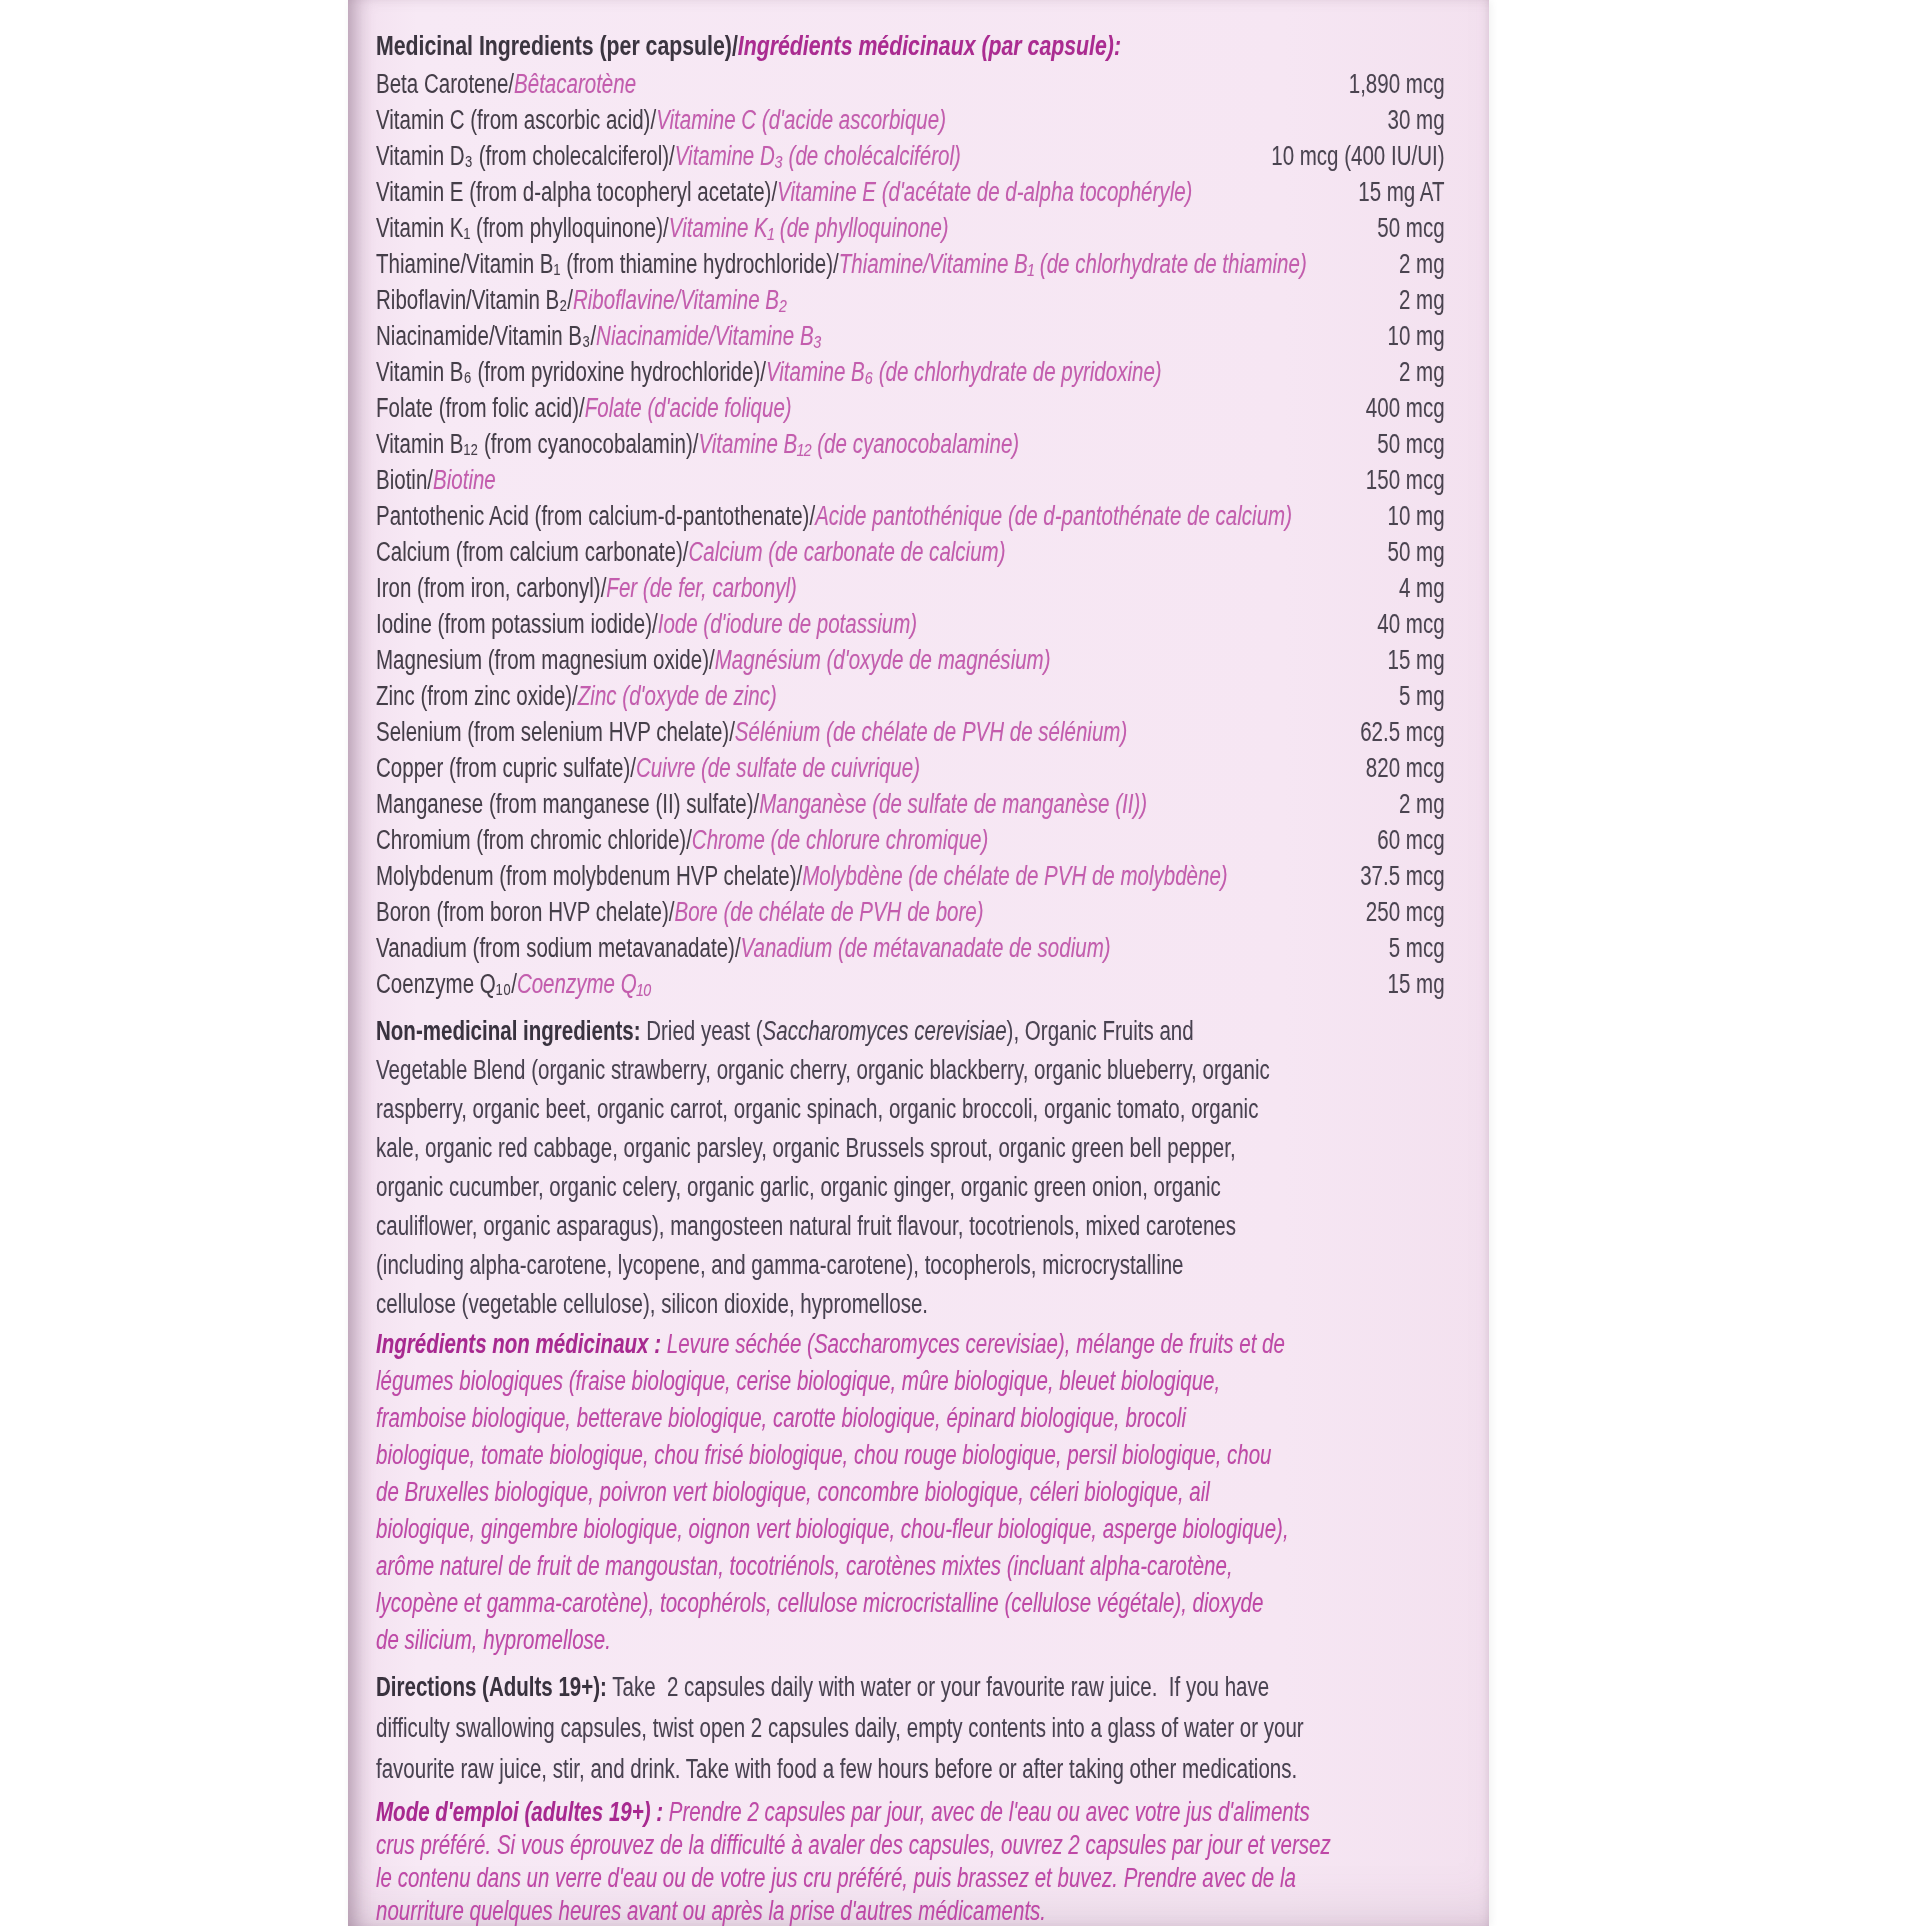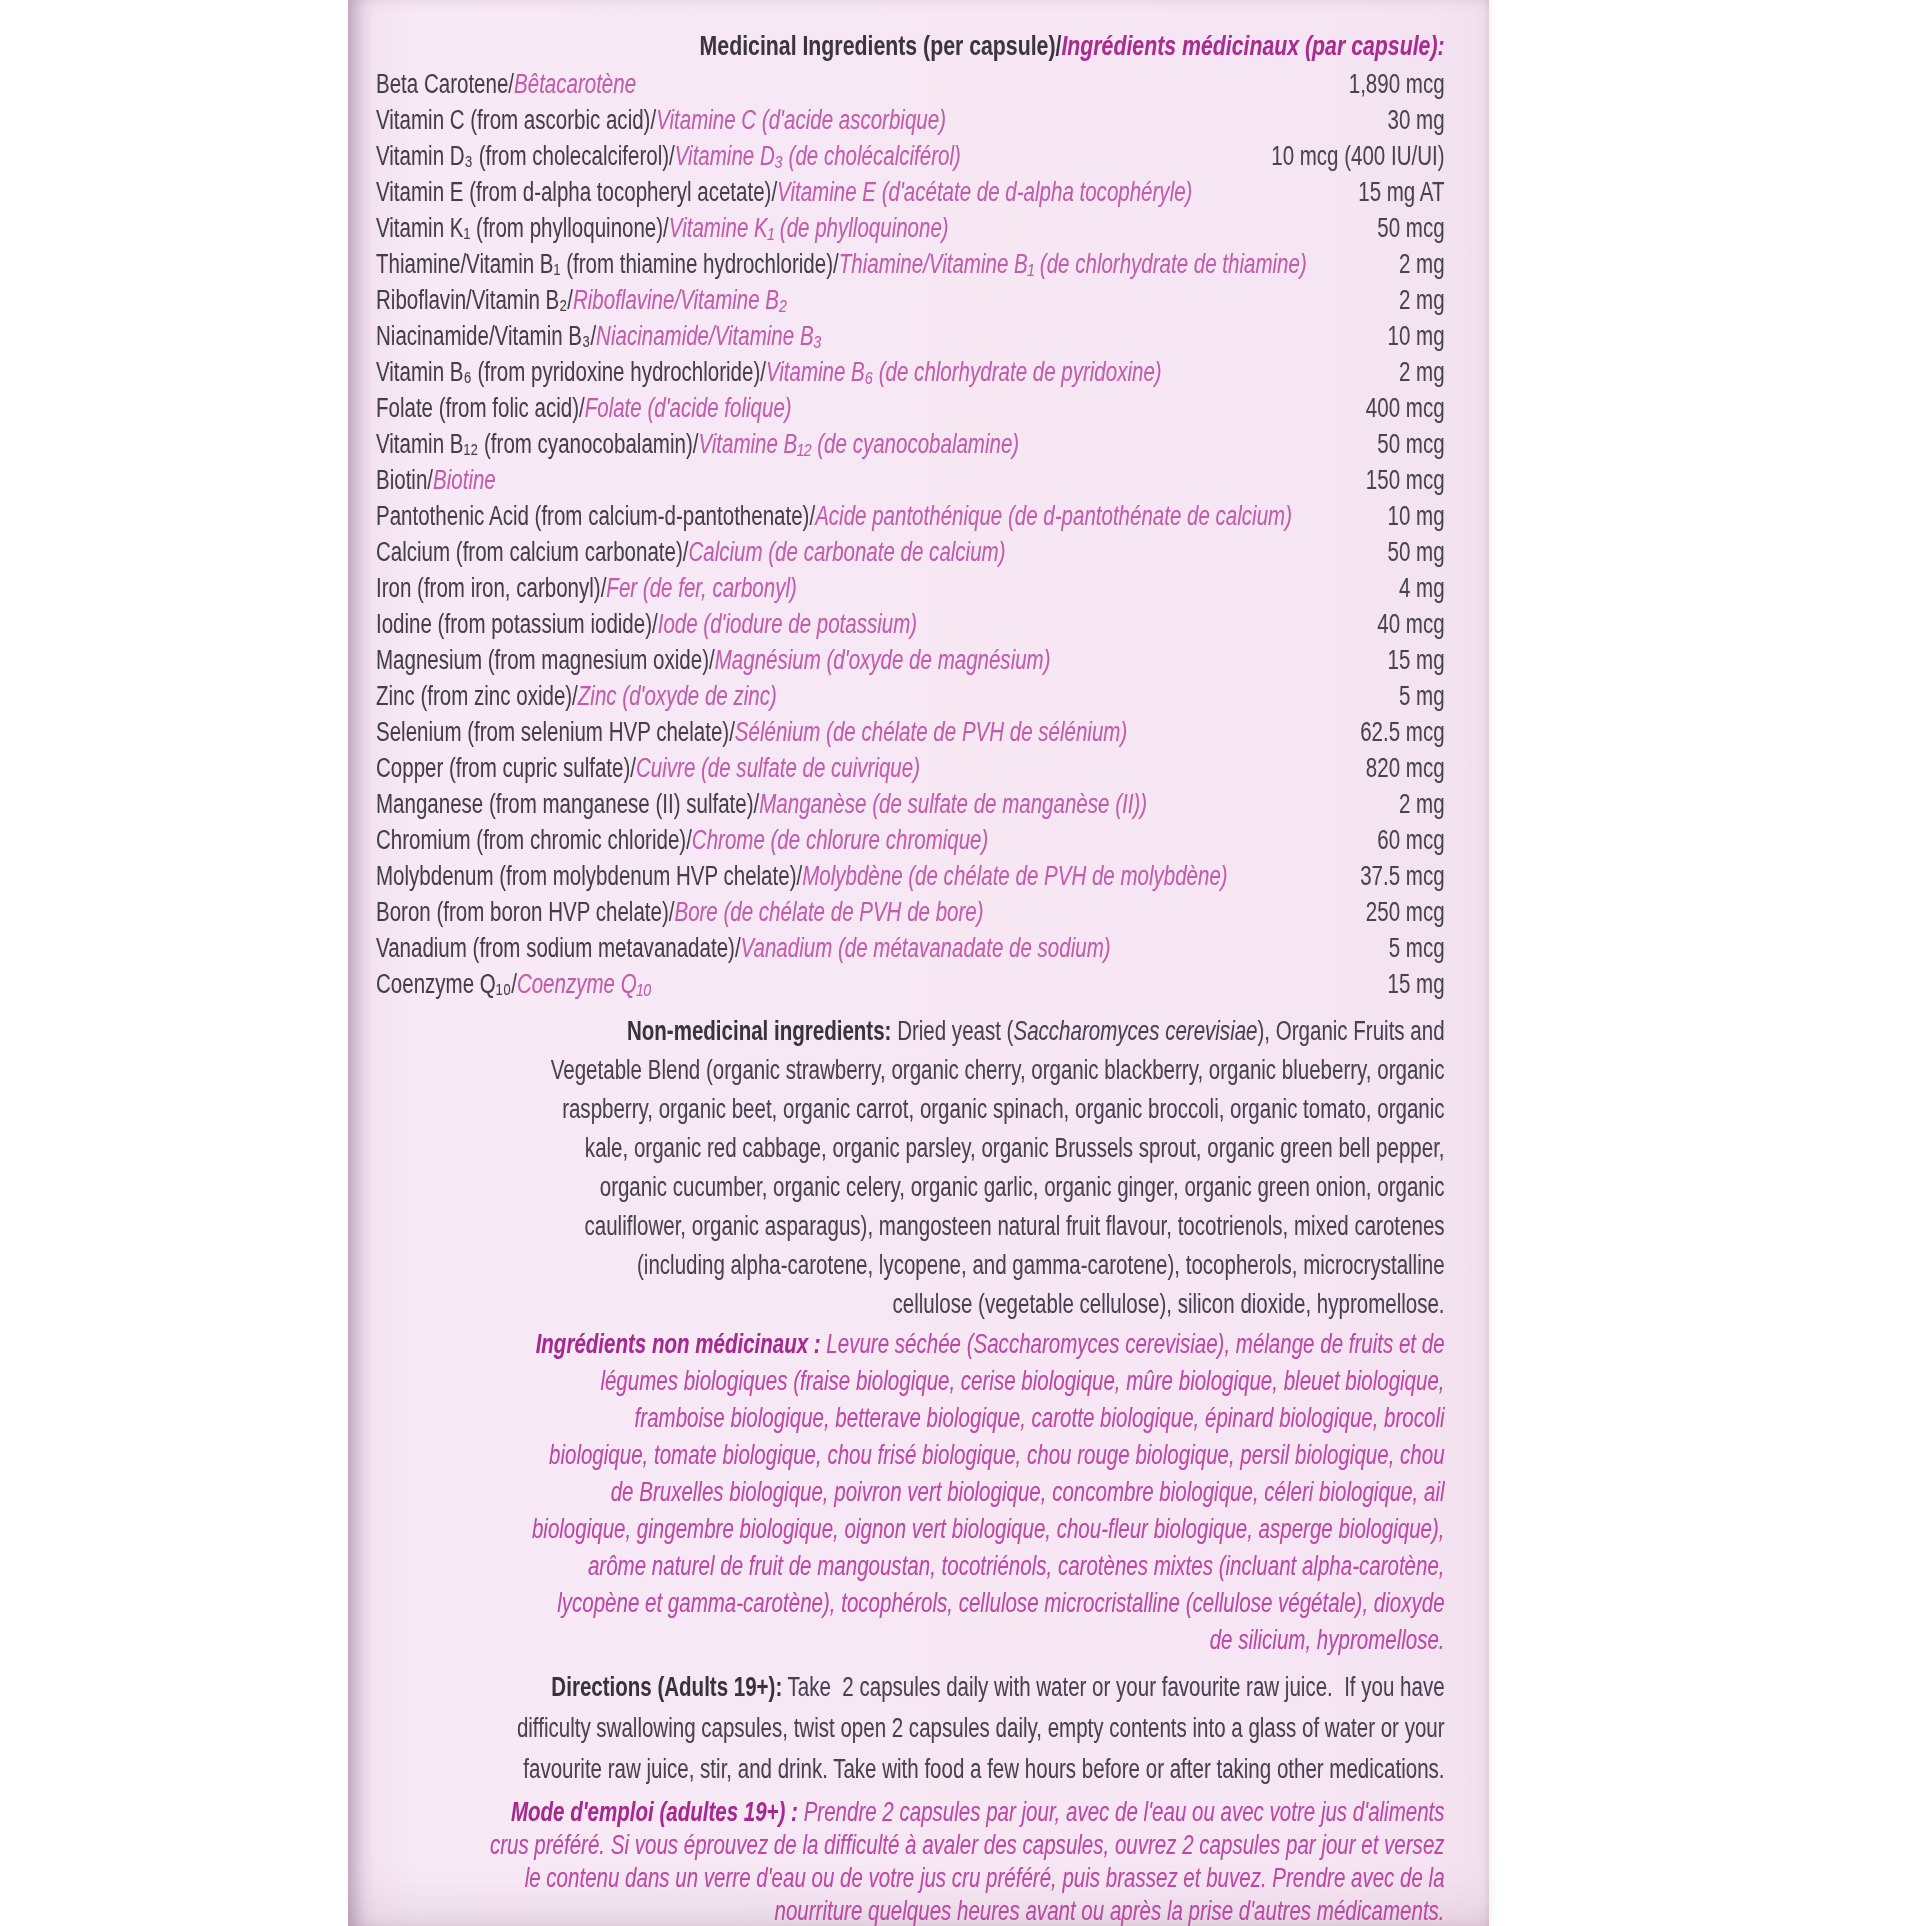--- a/index.html
+++ b/index.html
@@ -9,21 +9,20 @@
     overflow:hidden;
   }
   .label{
     position:absolute;left:348px;top:0;width:1141px;height:1927px;
     background:linear-gradient(90deg,#eddaea 0px,#f4e3f1 26px,#f7e9f5 69px,#f6e6f3 82%,#f3e1ef 100%);
     box-shadow:inset 16px 0 20px -10px rgba(104,74,98,.42),
                inset -6px 0 10px -6px rgba(140,110,135,.28),
                inset 0 -40px 59px -40px rgba(120,90,115,.25),
                2px 0 8px rgba(0,0,0,.06);
     overflow:hidden;
-    text-align:right;
   }
   .content{
     position:absolute;left:28px;top:26px;width:1406px;
     transform:scaleX(0.76);transform-origin:0 0;
     color:#48424c;
     text-shadow:0 0 1px rgba(100,80,100,.18);
   }
   .b{font-weight:bold;}
   .i{font-style:italic;}
   .en{color:#443e48;}

